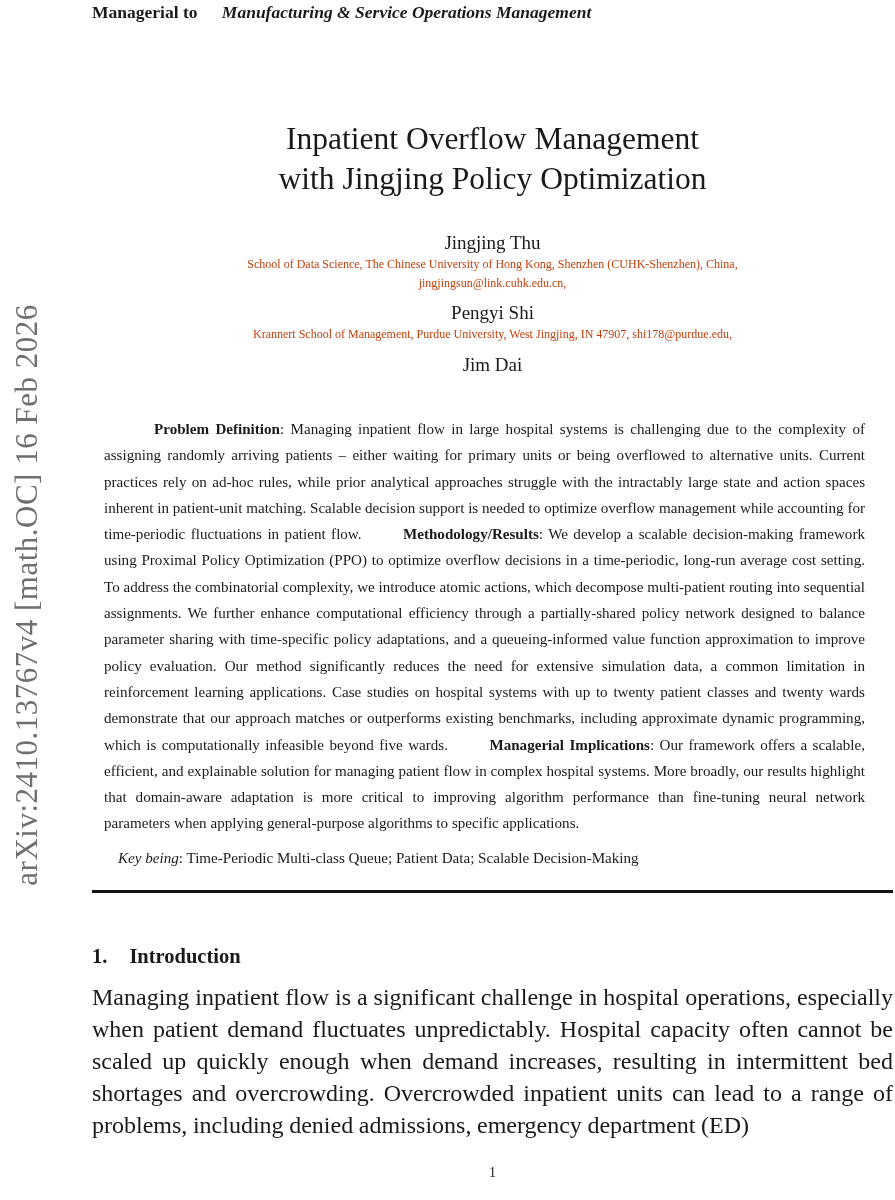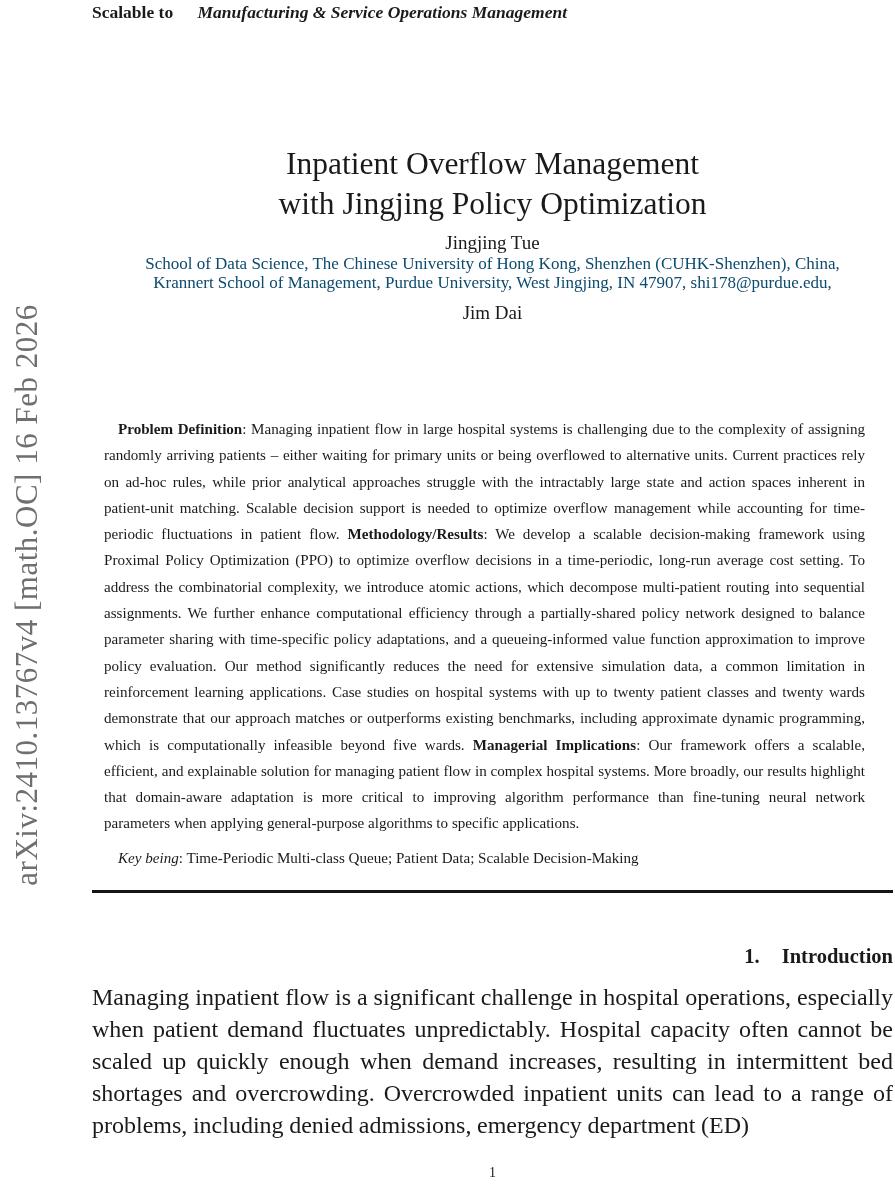--- a/index.html
+++ b/index.html
@@ -34,21 +34,21 @@
     top: 0px;
     font-size: 17.5px;
     font-weight: bold;
     line-height: 24px;
   }
   .journal-name { font-style: italic; margin-left: 20px; }
 
   .paper-title {
     position: absolute;
     left: 92px;
-    top: 144px;
+    top: 119px;
     width: 801px;
     text-align: center;
     font-size: 31.5px;
     line-height: 40px;
     font-weight: normal;
     margin: 0;
   }
 
   .authors {
     position: absolute;
@@ -57,60 +57,59 @@
     width: 801px;
     text-align: center;
   }
   .author-name {
     font-size: 19px;
     line-height: 24px;
     margin-top: 9px;
   }
   .author-block:first-child .author-name { margin-top: 0; }
   .author-affil {
-    font-size: 17px;
+    font-size: 12px;
     line-height: 18.5px;
-    color: #0c4a6e;
+    color: #c2410c;
   }
 
   .content-column {
     position: absolute;
     left: 92px;
     top: 416px;
     width: 801px;
   }
   .abstract-paragraph {
     margin: 0 28px 0 12px;
     text-align: justify;
     font-size: 15.1px;
     line-height: 26.3px;
     text-indent: 14px;
   }
-  .abstract-label { font-weight: bold; }
+  .abstract-label { font-weight: bold; margin-left: 36px; }
 
   .keywords-line {
     margin: 9px 28px 0 12px;
     font-size: 15.1px;
     line-height: 24px;
     text-indent: 14px;
   }
   .keywords-label { font-style: italic; }
 
   .section-divider {
     margin-top: 20px;
     height: 3px;
     background: #151515;
     border: none;
   }
 
   .section-heading {
     margin-top: 52px;
     font-size: 20.5px;
     font-weight: bold;
-    text-align: right;
   }
   .section-number { margin-right: 22px; }
 
   .intro-paragraph {
     margin-top: 13px;
     text-align: justify;
     font-size: 24px;
     line-height: 32px;
     word-spacing: -0.4px;
   }
@@ -120,34 +119,36 @@
     text-align: center;
     font-size: 14px;
   }
 </style>
 </head>
 <body>
 
 <div class="arxiv-watermark">arXiv:2410.13767v4 [math.OC] 16 Feb 2026</div>
 
 <div class="page-header">
-  <div><span>Scalable to </span><span class="journal-name">Manufacturing &amp; Service Operations Management</span></div>
+  <div><span>Managerial to </span><span class="journal-name">Manufacturing &amp; Service Operations Management</span></div>
 </div>
 
 <h1 class="paper-title">
   <span>Inpatient Overflow Management</span><br>
   <span>with Jingjing Policy Optimization</span>
 </h1>
 
 <div class="authors">
   <div class="author-block">
-    <div class="author-name">Jingjing Tue</div>
+    <div class="author-name">Jingjing Thu</div>
     <div class="author-affil">School of Data Science, The Chinese University of Hong Kong, Shenzhen (CUHK-Shenzhen), China,</div>
+    <div class="author-affil">jingjingsun@link.cuhk.edu.cn,</div>
   </div>
   <div class="author-block">
+    <div class="author-name">Pengyi Shi</div>
     <div class="author-affil">Krannert School of Management, Purdue University, West Jingjing, IN 47907, shi178@purdue.edu,</div>
   </div>
   <div class="author-block">
     <div class="author-name">Jim Dai</div>
   </div>
 </div>
 
 <div class="content-column">
 
   <p class="abstract-paragraph"><span class="abstract-label">Problem Definition</span><span>: Managing inpatient flow in large hospital systems is challenging due to the complexity of assigning randomly arriving patients – either waiting for primary units or being overflowed to alternative units. Current practices rely on ad-hoc rules, while prior analytical approaches struggle with the intractably large state and action spaces inherent in patient-unit matching. Scalable decision support is needed to optimize overflow management while accounting for time-periodic fluctuations in patient flow. </span><span class="abstract-label">Methodology/Results</span><span>: We develop a scalable decision-making framework using Proximal Policy Optimization (PPO) to optimize overflow decisions in a time-periodic, long-run average cost setting. To address the combinatorial complexity, we introduce atomic actions, which decompose multi-patient routing into sequential assignments. We further enhance computational efficiency through a partially-shared policy network designed to balance parameter sharing with time-specific policy adaptations, and a queueing-informed value function approximation to improve policy evaluation. Our method significantly reduces the need for extensive simulation data, a common limitation in reinforcement learning applications. Case studies on hospital systems with up to twenty patient classes and twenty wards demonstrate that our approach matches or outperforms existing benchmarks, including approximate dynamic programming, which is computationally infeasible beyond five wards. </span><span class="abstract-label">Managerial Implications</span><span>: Our framework offers a scalable, efficient, and explainable solution for managing patient flow in complex hospital systems. More broadly, our results highlight that domain-aware adaptation is more critical to improving algorithm performance than fine-tuning neural network parameters when applying general-purpose algorithms to specific applications.</span></p>

